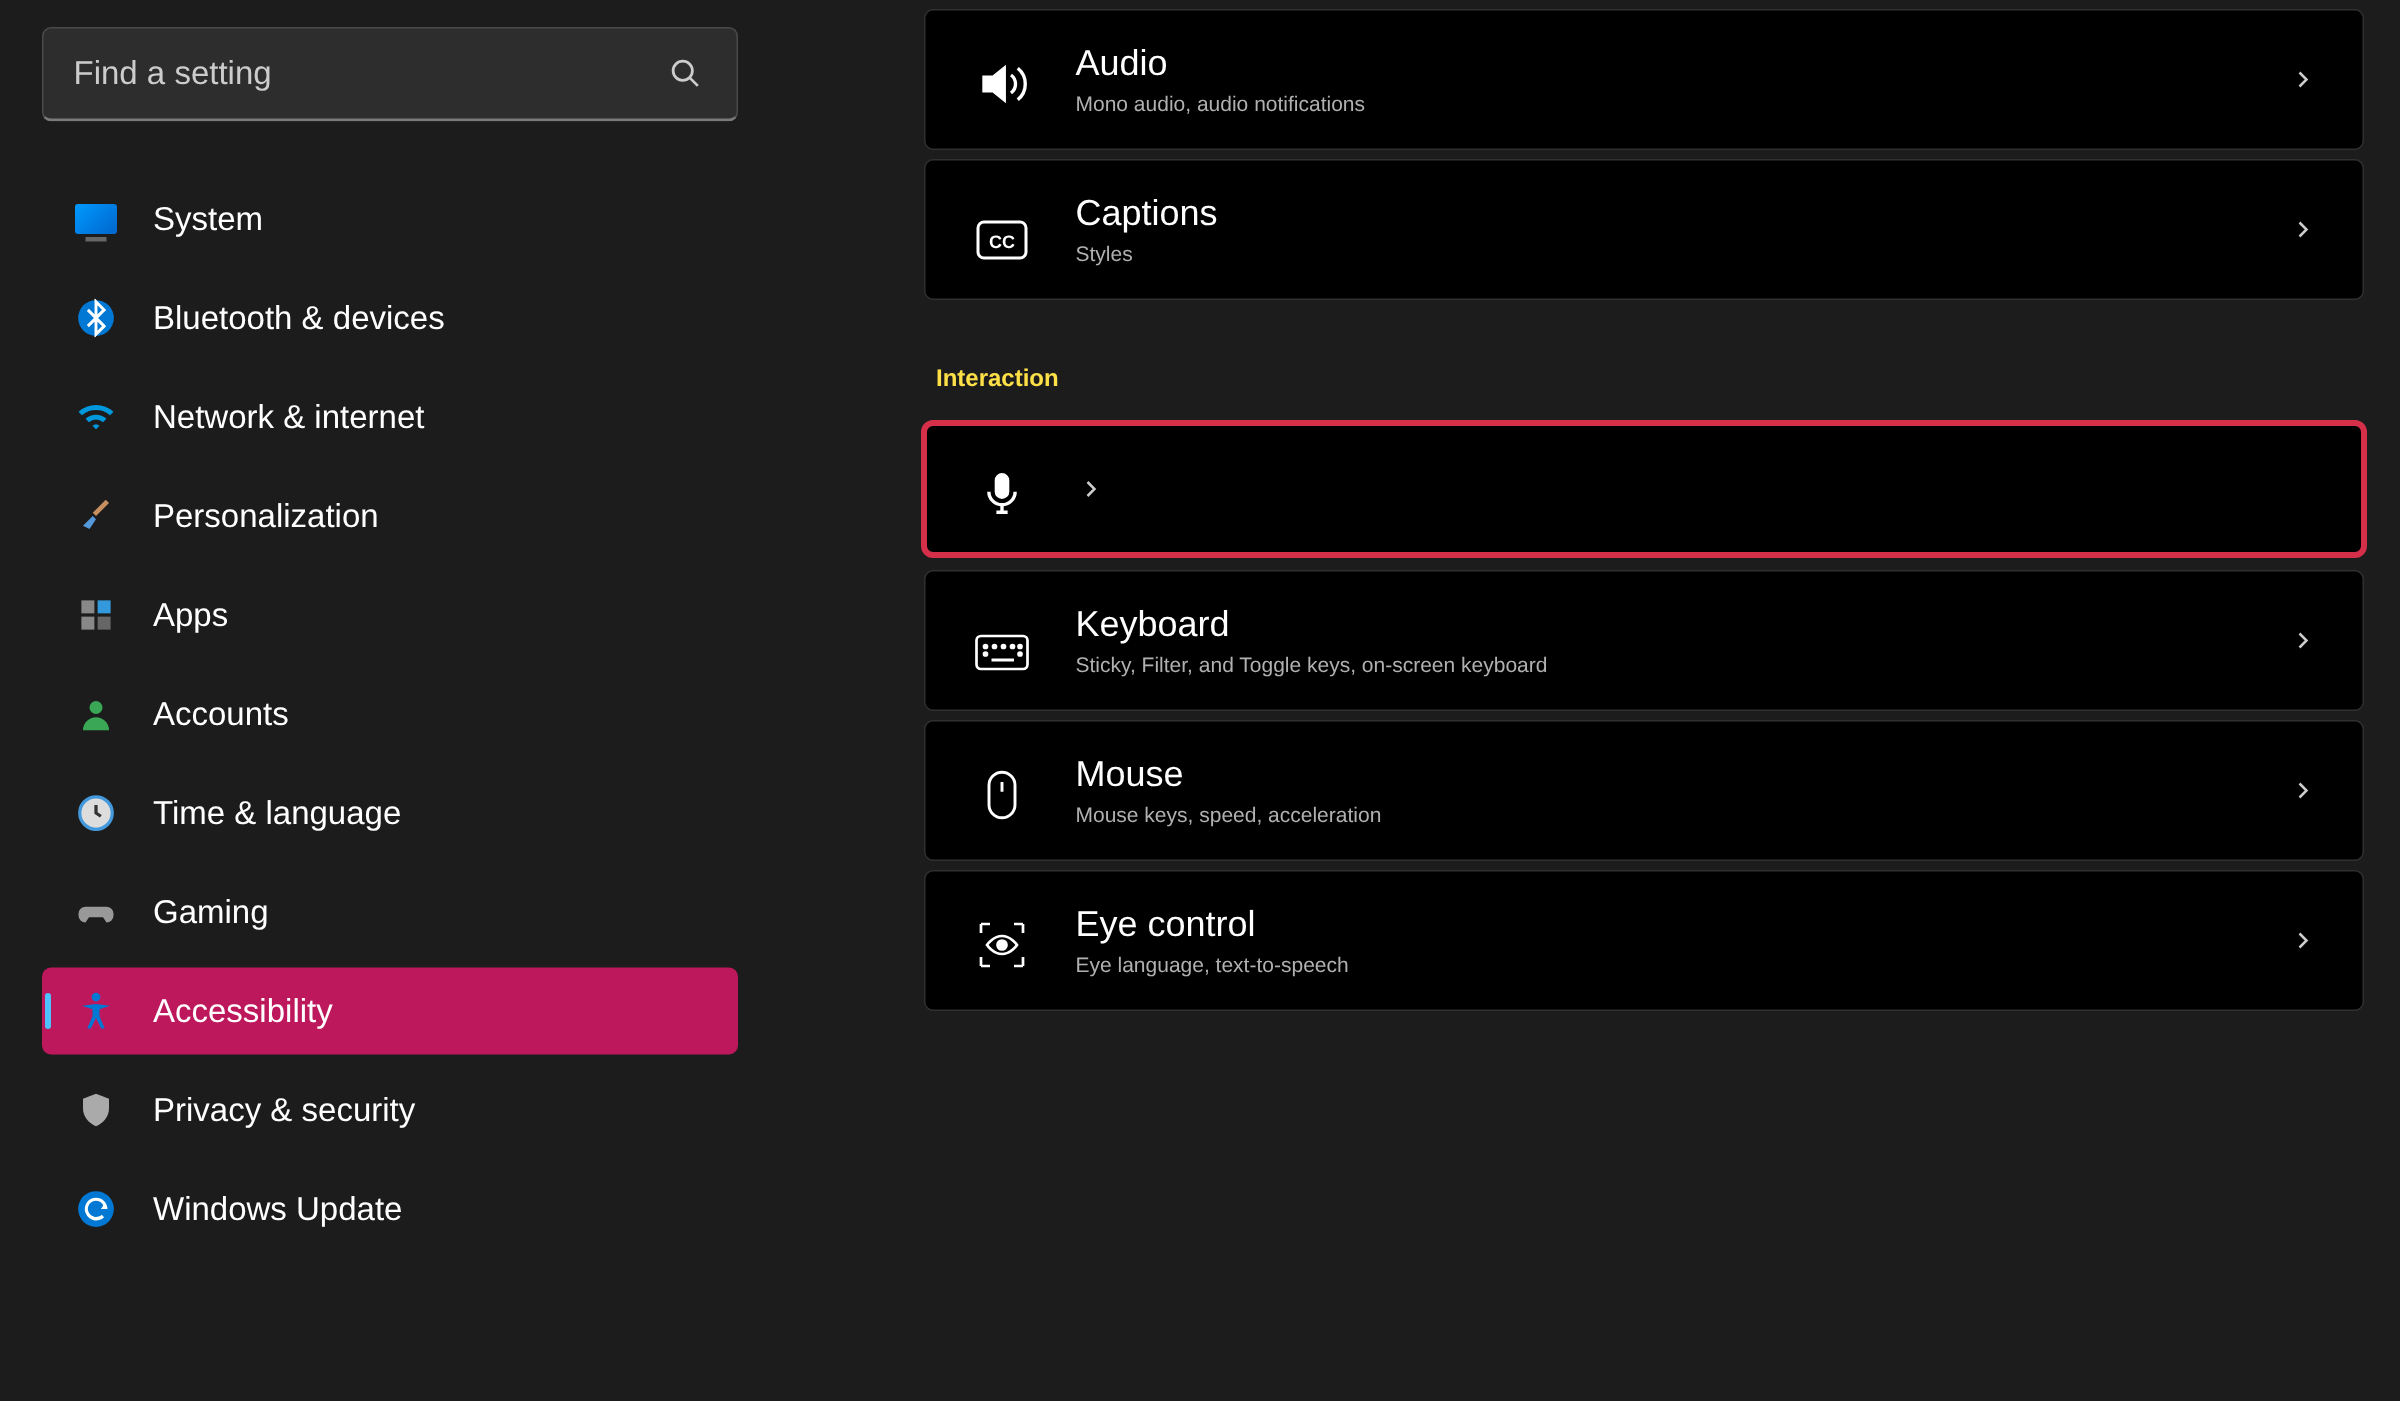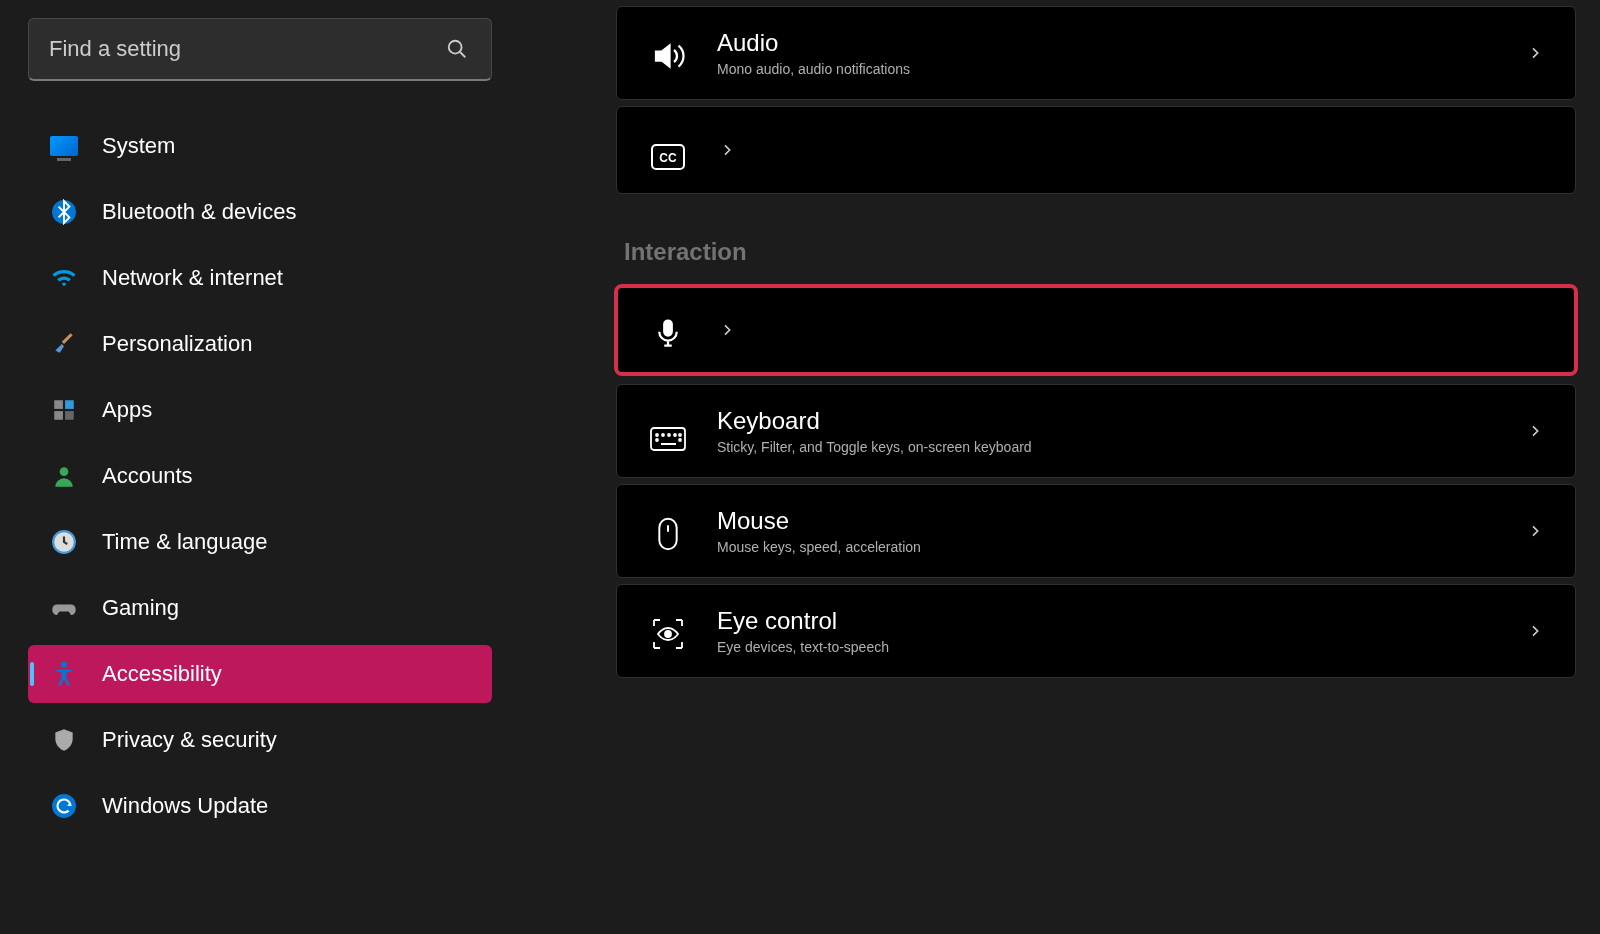--- a/index.html
+++ b/index.html
@@ -111,23 +111,23 @@
     .card-title { font-size: 24px; color: #ffffff; margin-bottom: 4px; }
     .card-subtitle { font-size: 14px; color: #b0b0b0; }
     .chevron {
       width: 20px;
       height: 20px;
       display: flex;
       align-items: center;
       justify-content: center;
     }
     .section-header {
-      font-size: 24px;
+      font-size: 16px;
       font-weight: 600;
-      color: #737373;
+      color: #fde047;
       margin: 44px 0 20px 8px;
     }
     .icon-monitor {
       width: 28px; height: 20px; background: linear-gradient(135deg, #0099ff, #0066cc);
       border-radius: 2px; position: relative;
     }
     .icon-monitor::after {
       content: ''; position: absolute; bottom: -5px; left: 50%;
       transform: translateX(-50%); width: 14px; height: 3px; background: #666;
     }
@@ -267,20 +267,24 @@
     </span>
   </div>
 
   <div class="card">
     <span class="card-icon">
       <svg width="36" height="28" viewBox="0 0 36 28" fill="none" stroke="#fff" stroke-width="2">
           <rect x="2" y="2" width="32" height="24" rx="4"></rect>
           <text x="18" y="19" font-size="12" fill="#fff" text-anchor="middle" font-family="sans-serif" stroke="none" font-weight="bold">CC</text>
         </svg>
     </span>
+    <div class="card-text">
+      <div class="card-title">Captions</div>
+      <div class="card-subtitle">Styles</div>
+    </div>
     <span class="chevron">
       <svg width="16" height="16" viewBox="0 0 24 24" fill="none" stroke="#ccc" stroke-width="2.5">
           <path d="M9 5l7 7-7 7"></path>
         </svg>
     </span>
   </div>
 
   <div class="section-header">Interaction</div>
 
   <div class="card highlighted">
@@ -343,21 +347,21 @@
   <div class="card">
     <span class="card-icon">
       <svg width="36" height="36" viewBox="0 0 36 36" fill="none" stroke="#fff" stroke-width="1.8">
           <path d="M4 4h6M4 4v6M32 4h-6M32 4v6M4 32h6M4 32v-6M32 32h-6M32 32v-6"></path>
           <path d="M8 18s4-6 10-6 10 6 10 6-4 6-10 6-10-6-10-6z"></path>
           <circle cx="18" cy="18" r="3" fill="#fff"></circle>
         </svg>
     </span>
     <div class="card-text">
       <div class="card-title">Eye control</div>
-      <div class="card-subtitle">Eye devices, text-to-speech</div>
+      <div class="card-subtitle">Eye language, text-to-speech</div>
     </div>
     <span class="chevron">
       <svg width="16" height="16" viewBox="0 0 24 24" fill="none" stroke="#ccc" stroke-width="2.5">
           <path d="M9 5l7 7-7 7"></path>
         </svg>
     </span>
   </div>
 </div>
 
 </body></html>

